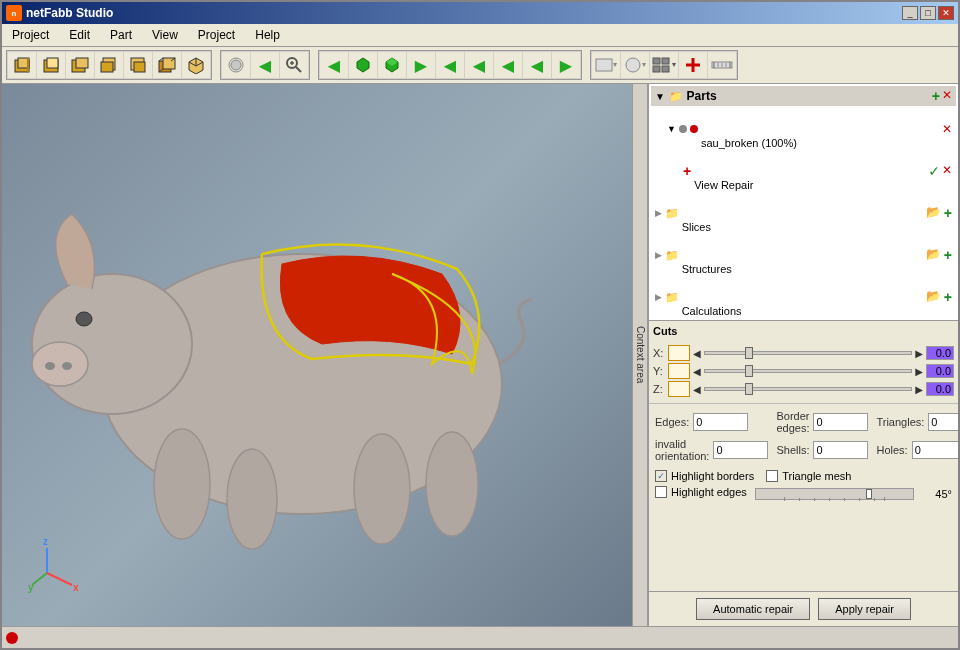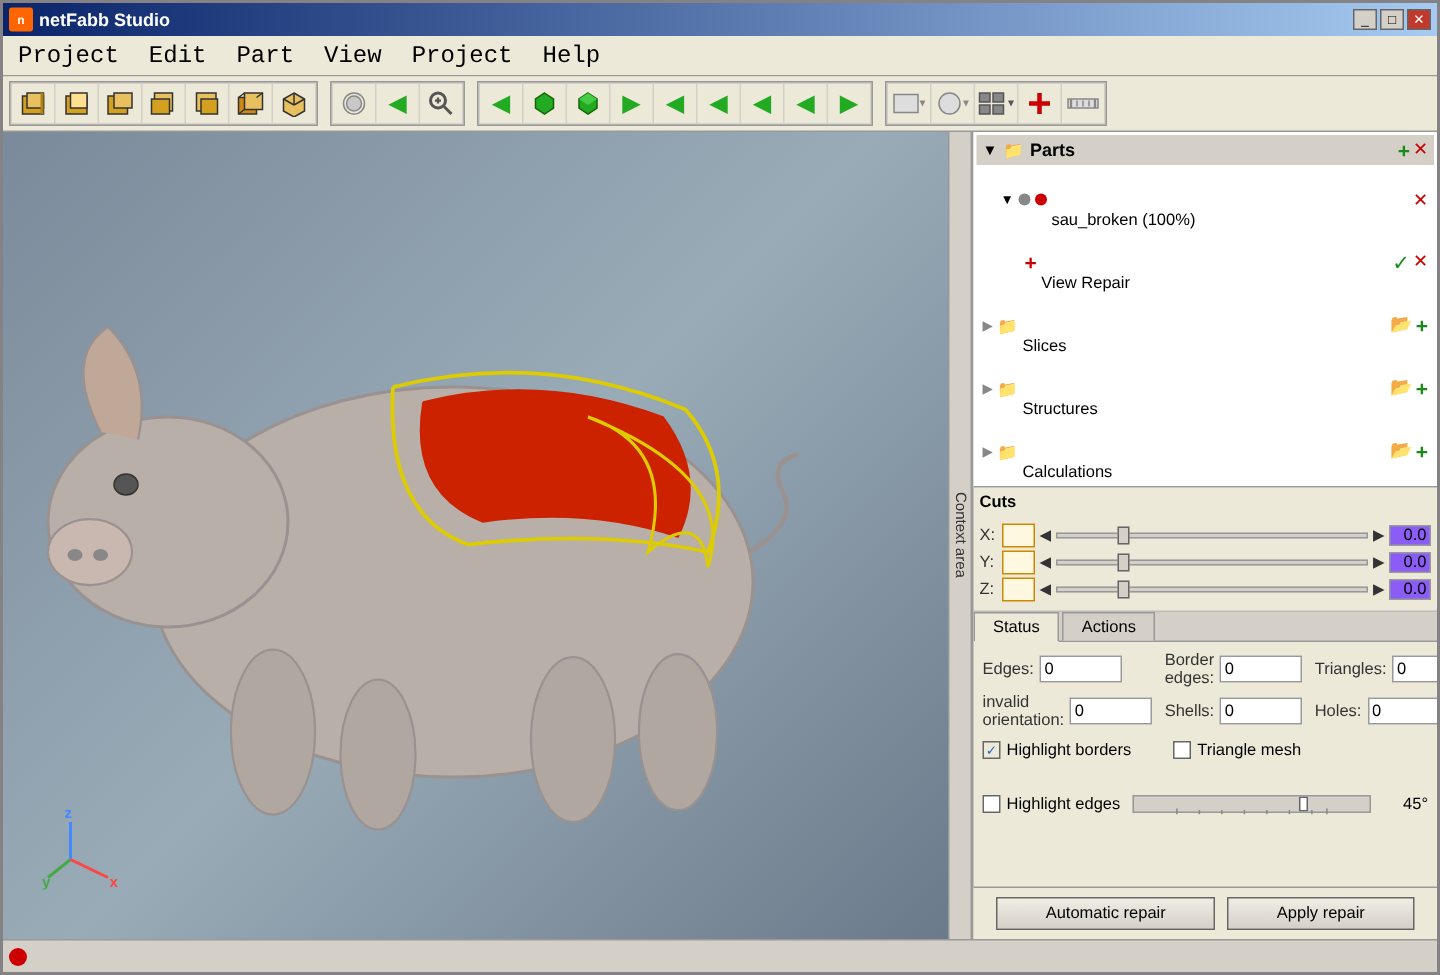--- a/index.html
+++ b/index.html
@@ -9,21 +9,21 @@
     .window { width: 960px; height: 650px; border: 2px solid #848284; display: flex; flex-direction: column; background: #ece9d8; }
     .title-bar { background: linear-gradient(to right, #0a246a, #a6caf0); height: 22px; display: flex; align-items: center; justify-content: space-between; padding: 0 4px; }
     .title-bar-left { display: flex; align-items: center; gap: 4px; color: white; font-size: 12px; font-weight: bold; }
     .title-bar-icon { width: 16px; height: 16px; background: #ff6600; border-radius: 2px; display: flex; align-items: center; justify-content: center; font-size: 8px; color: white; }
     .title-bar-buttons { display: flex; gap: 2px; }
     .tb-btn { width: 16px; height: 14px; border: 1px solid #666; font-size: 9px; display: flex; align-items: center; justify-content: center; cursor: pointer; background: #d4d0c8; }
     .tb-btn.close { background: #c0392b; color: white; }
 
     
     .menubar { background: #ece9d8; border-bottom: 1px solid #999; display: flex; padding: 2px 4px; gap: 8px; }
-    .menu-item { padding: 2px 6px; cursor: pointer; font-size: 16px; font-family: Liberation Mono, monospace; }
+    .menu-item { padding: 2px 6px; cursor: pointer; font-size: 12px; }
 
     
     .toolbar { background: #ece9d8; border-bottom: 1px solid #999; padding: 3px 4px; display: flex; align-items: center; gap: 2px; min-height: 36px; }
     .toolbar-group { display: flex; gap: 1px; border: 1px solid #999; padding: 1px; background: #d4d0c8; }
     .toolbar-separator { width: 4px; }
     .tool-btn { width: 28px; height: 26px; border: 1px solid transparent; background: #ece9d8; cursor: pointer; display: flex; align-items: center; justify-content: center; font-size: 14px; }
 
     
     .main-area { display: flex; flex: 1; overflow: hidden; }
 
@@ -81,21 +81,21 @@
     .checkbox-row { display: flex; align-items: center; gap: 4px; margin-bottom: 4px; font-size: 11px; }
     .checkbox { width: 12px; height: 12px; border: 1px solid #666; background: white; display: flex; align-items: center; justify-content: center; }
     .checkbox.checked { background: #ece9d8; }
     .checkbox.checked::after { content: '✓'; font-size: 9px; color: #316ac5; }
     .angle-track { flex: 1; height: 12px; background: #d4d0c8; border: 1px solid #999; position: relative; }
     .angle-thumb { width: 6px; height: 10px; background: white; border: 1px solid #666; position: absolute; left: 70%; top: 0; }
     .angle-value { font-size: 11px; width: 30px; text-align: right; }
     
     
     .bottom-bar { padding: 6px; border-top: 1px solid #999; display: flex; gap: 8px; justify-content: center; background: #ece9d8; }
-    .bottom-btn { padding: 4px 32px; border: 1px solid #666; background: linear-gradient(to bottom, #f0ede4, #d4d0c8); cursor: pointer; font-size: 11px; }
+    .bottom-btn { padding: 4px 16px; border: 1px solid #666; background: linear-gradient(to bottom, #f0ede4, #d4d0c8); cursor: pointer; font-size: 11px; }
 
     
     .status-bar { height: 22px; background: #d4d0c8; border-top: 1px solid #999; display: flex; align-items: center; padding: 0 4px; gap: 4px; }
     .status-indicator { width: 12px; height: 12px; background: #cc0000; border-radius: 50%; }
     
     .cuts-row-arrow { font-size: 10px; cursor: pointer; color: #333; }
 
     .tree-section-item { display: flex; align-items: center; padding: 1px 4px; gap: 3px; }
     .tree-section-actions { margin-left: auto; display: flex; gap: 2px; }
   </style>
@@ -426,24 +426,20 @@
           <span class="cuts-row-arrow">◀</span>
           <div class="cut-slider">
             <div class="cut-slider-track"></div>
             <div class="cut-thumb"></div>
           </div>
           <span class="cuts-row-arrow">▶</span>
           <input class="cut-value" type="text" value="0.0" readonly="" style="">
         </div>
       </div>
 
-      <div class="tab-bar">
-        <div class="tab active">Status</div>
-        <div class="tab">Actions</div>
-      </div>
 
       <div class="status-panel">
 
         <div class="status-grid">
 
           <div class="status-row">
             <span class="status-label">Edges:</span>
             <input class="status-input" type="text" value="0" readonly="" style="">
           </div>
           <div class="status-row">
@@ -463,32 +459,32 @@
           <div class="status-row">
             <span class="status-label">Shells:</span>
             <input class="status-input" type="text" value="0" readonly="" style="">
           </div>
           <div class="status-row">
             <span class="status-label">Holes:</span>
             <input class="status-input" type="text" value="0" readonly="" style="">
           </div>
         </div>
 
-        <div style="display:flex; gap:28px; margin-bottom:0;">
+        <div style="display:flex; gap:12px; margin-bottom:0;">
           <div class="checkbox-row">
             <div class="checkbox checked"></div>
             <span>Highlight borders</span>
           </div>
           <div class="checkbox-row">
             <div class="checkbox"></div>
             <span>Triangle mesh</span>
           </div>
         </div>
 
-        <div style="display:flex; gap:8px;margin-top:20px;">
+        <div style="display:flex; align-items:center; gap:8px;">
           <div class="checkbox-row">
             <div class="checkbox"></div>
             <span>Highlight edges</span>
           </div>
           <div class="angle-track" style="flex:1;position:relative;">
             <div class="angle-thumb"></div>
 
             <svg width="100%" height="12" viewBox="0 0 110 12" style="position:absolute;top:0;left:0;">
               <line x1="5" y1="8" x2="5" y2="12" stroke="#888" stroke-width="1"></line>
               <line x1="20" y1="9" x2="20" y2="12" stroke="#888" stroke-width="1"></line>

